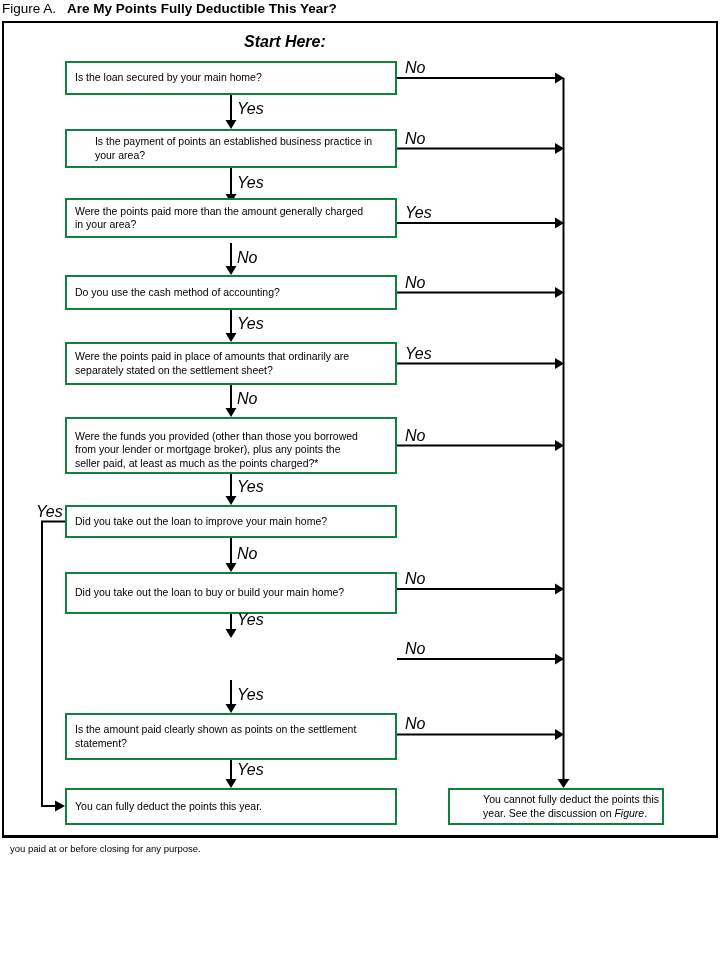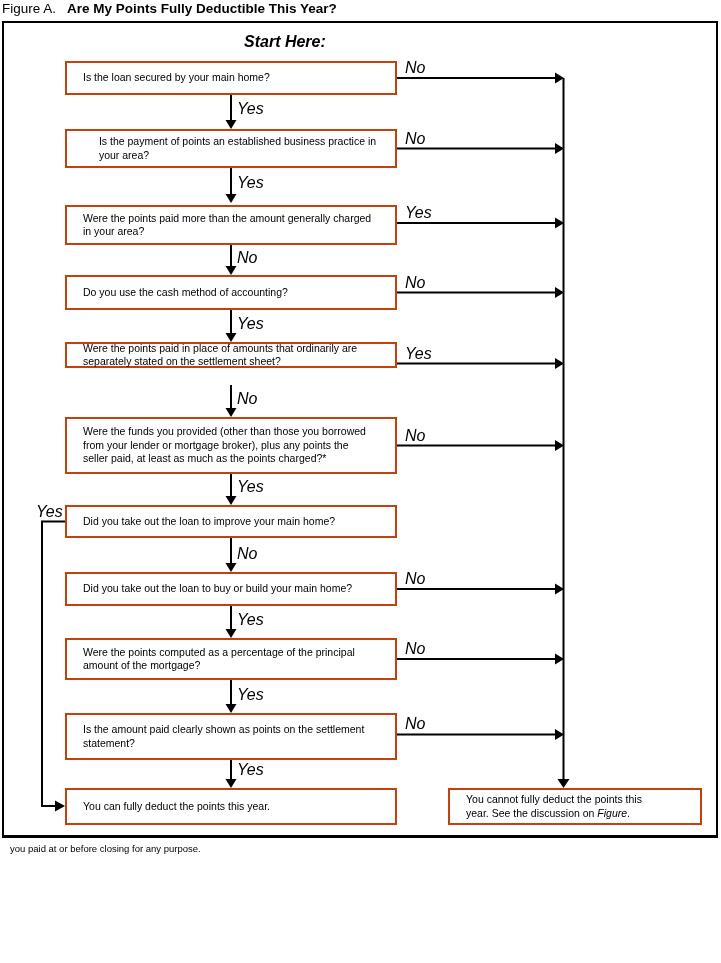--- a/index.html
+++ b/index.html
@@ -24,39 +24,39 @@
     position:absolute; left:200px; top:33px;
     font-size:16px; font-weight:bold; font-style:italic;margin-left:44px;
   }
   
   #connectors { position:absolute; left:0; top:0; width:721px; height:963px; }
   #connectors line, #connectors polyline { stroke:#000; stroke-width:2; fill:none; }
   #connectors polygon { fill:#000; stroke:none; }
   
   .qbox {
     position:absolute; left:65px; width:332px;
-    border:2px solid #c2410c; background:#fff;
+    border:2px solid #15803d; background:#fff;
     display:flex; align-items:center;
     font-size:10.5px; line-height:13.5px;
-    padding:2px 3px 2px 16px;
+    padding:2px 3px 2px 8px;
     white-space:pre-line;
   }
   .qbox .txt { display:inline; }
   #qbox-1  { top:61px;  height:34px; }
   #qbox-2  { top:129px; height:39px;justify-content:center; }
-  #qbox-3  { top:205px; height:40px; }
+  #qbox-3  { top:198px; height:40px; }
   #qbox-4  { top:275px; height:35px; }
-  #qbox-5  { top:342px; height:26px; }
-  #qbox-6  { top:417px; height:57px; }
+  #qbox-5  { top:342px; height:43px; }
+  #qbox-6  { top:417px; height:57px;align-items:flex-end; }
   #qbox-7  { top:505px; height:33px; }
-  #qbox-8  { top:572px; height:34px; }
+  #qbox-8  { top:572px; height:42px; }
   #qbox-9  { top:638px; height:42px; }
   #qbox-10 { top:713px; height:47px; }
   #result-deduct    { top:788px; height:37px; }
-  #result-no-deduct { top:788px; height:37px; left:448px; width:254px; }
+  #result-no-deduct { top:788px; height:37px; left:448px; width:216px;justify-content:flex-end; }
   .it { font-style:italic; }
   
   .branch {
     position:absolute; font-size:16px; font-style:italic; white-space:nowrap;
   }
   
   #footnote { position:absolute; left:2px; top:842px; width:717px; font-size:9.5px; line-height:13px; }
   #footnote .fn-marker { font-size:9px; vertical-align:3px; margin-right:3px; }
   #footnote .fn-line2 { margin-left:8px; }
 </style>
@@ -136,22 +136,20 @@
   <div class="qbox" id="qbox-3"><span class="txt">Were the points paid more than the amount generally charged
 in your area?</span></div>
   <div class="qbox" id="qbox-4"><span class="txt">Do you use the cash method of accounting?</span></div>
   <div class="qbox" id="qbox-5"><span class="txt">Were the points paid in place of amounts that ordinarily are
 separately stated on the settlement sheet?</span></div>
   <div class="qbox" id="qbox-6"><span class="txt">Were the funds you provided (other than those you borrowed
 from your lender or mortgage broker), plus any points the
 seller paid, at least as much as the points charged?*</span></div>
   <div class="qbox" id="qbox-7"><span class="txt">Did you take out the loan to improve your main home?</span></div>
   <div class="qbox" id="qbox-8"><span class="txt">Did you take out the loan to buy or build your main home?</span></div>
-  <div class="qbox" id="qbox-9"><span class="txt">Were the points computed as a percentage of the principal
-amount of the mortgage?</span></div>
   <div class="qbox" id="qbox-10"><span class="txt">Is the amount paid clearly shown as points on the settlement
 statement?</span></div>
 
   <div class="qbox" id="result-deduct"><span class="txt">You can fully deduct the points this year.</span></div>
   <div class="qbox" id="result-no-deduct">
     <span class="txt"><span>You cannot fully deduct the points this
 year. See the discussion on </span><span class="it">Figure</span><span>.</span></span>
   </div>
 
   <span class="branch" style="left:405px; top:59px;">No</span>

